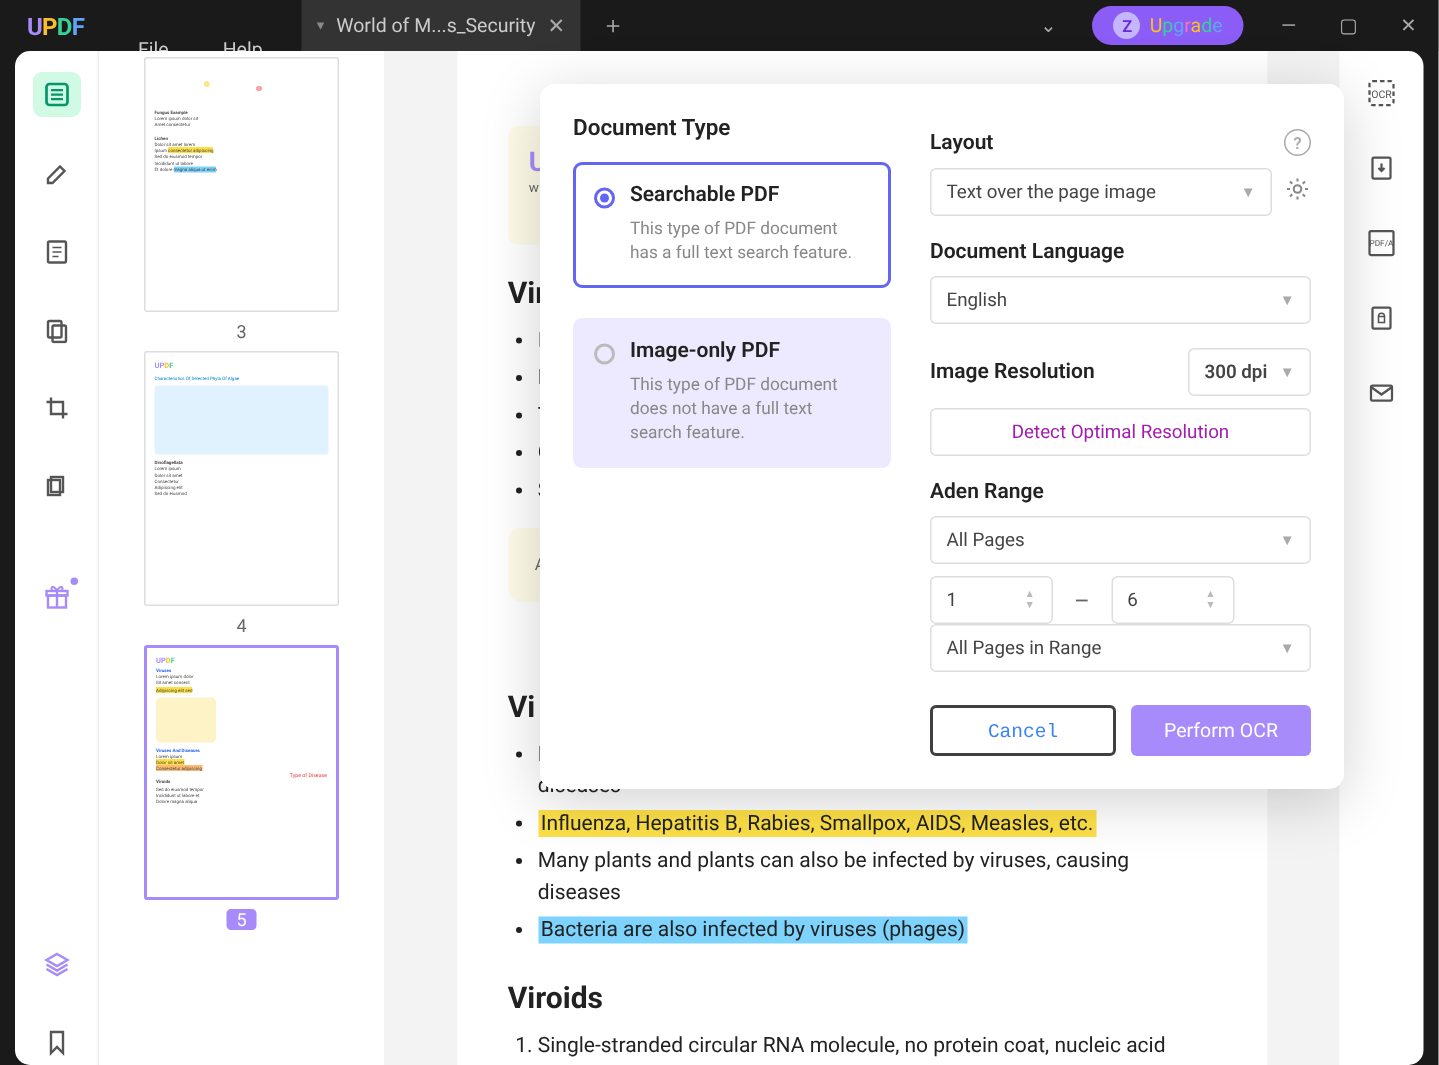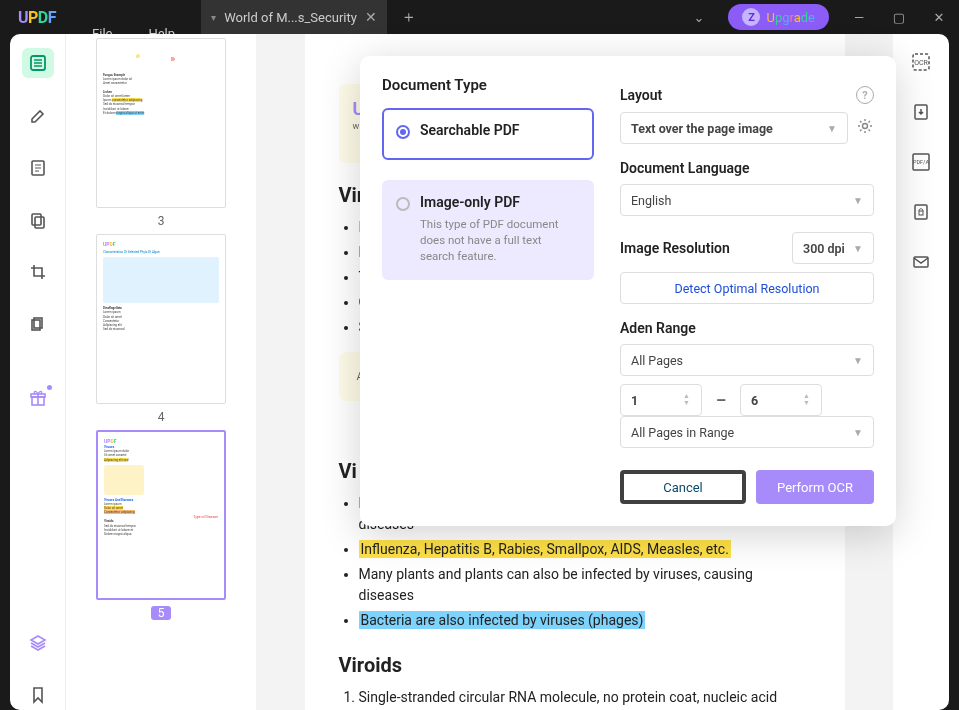--- a/index.html
+++ b/index.html
@@ -79,31 +79,31 @@
 .ocr-opt.sel { border-color: #6366f1; }
 .ocr-opt.alt { background: #ede9fe; }
 .ocr-radio { position: absolute; left: 12px; top: 15px; width: 14px; height: 14px; border: 2px solid #bbb; border-radius: 50%; }
 .ocr-opt.sel .ocr-radio { border-color: #6366f1; }
 .ocr-opt.sel .ocr-radio::after { content:''; position: absolute; inset: 2px; background: #6366f1; border-radius: 50%; }
 .ocr-opt-title { font-size: 14px; font-weight: 600; color: #222; margin-bottom: 6px; }
 .ocr-opt-desc { font-size: 11.5px; color: #888; line-height: 1.4; }
 .field-label { font-size: 14px; font-weight: 600; color: #222; margin: 10px 0 8px; display: flex; align-items: center; justify-content: space-between; }
 .help-icon { width: 18px; height: 18px; border: 1.5px solid #aaa; border-radius: 50%; display: flex; align-items: center; justify-content: center; font-size: 11px; color: #aaa; cursor: pointer; }
 .gear-icon { cursor: pointer; color: #888; }
-.row { display: flex; align-items: center; gap: 8px; font-weight: bold; }
+.row { display: flex; align-items: center; gap: 8px; }
 .select, .num-input { height: 32px; border: 1px solid #ddd; border-radius: 4px; background: #fff; font-size: 12.5px; color: #444; padding: 0 10px; display: flex; align-items: center; justify-content: space-between; cursor: pointer; }
 .select { flex: 1; }
 .select-caret { color: #aaa; font-size: 10px; }
 .num-input { width: 82px; position: relative; }
 .spin { position: absolute; right: 4px; top: 0; bottom: 0; width: 14px; display: flex; flex-direction: column; justify-content: center; color: #bbb; font-size: 7px; line-height: 1; }
 .range-dash { color: #666; padding: 0 6px; }
 .btn { height: 34px; border-radius: 4px; font-size: 13px; display: flex; align-items: center; justify-content: center; cursor: pointer; flex: 1; }
-.btn-cancel { border: 4px solid #404040; color: #0c4a6e; }
+.btn-cancel { border: 2px solid #404040; color: #3b82f6; font-family: Liberation Mono, monospace; }
 .btn-primary { background: #a78bfa; color: #fff; }
-.btn-wide { width: 100%; border: 1px solid #ddd; color: #1d4ed8; height: 32px; border-radius: 4px; font-size: 12.5px; display: flex; align-items: center; justify-content: center; cursor: pointer; }
+.btn-wide { width: 100%; border: 1px solid #ddd; color: #a21caf; height: 32px; border-radius: 4px; font-size: 12.5px; display: flex; align-items: center; justify-content: center; cursor: pointer; }
 .btn-row { display: flex; gap: 10px; margin-top: 22px; }
 </style>
 </head>
 <body>
 
 <div class="titlebar">
   <div class="logo"><span>U</span><span>P</span><span>D</span><span>F</span></div>
   <div class="menu-item">File</div>
   <div class="menu-item">Help</div>
   <div class="tab">
@@ -291,20 +291,21 @@
   </div>
 
 </div>
 
 <div class="ocr-panel">
   <div class="ocr-left">
     <div class="ocr-title">Document Type</div>
     <div class="ocr-opt sel">
       <div class="ocr-radio"></div>
       <div class="ocr-opt-title">Searchable PDF</div>
+      <div class="ocr-opt-desc">This type of PDF document has a full text search feature.</div>
     </div>
     <div class="ocr-opt alt">
       <div class="ocr-radio"></div>
       <div class="ocr-opt-title">Image-only PDF</div>
       <div class="ocr-opt-desc">This type of PDF document does not have a full text search feature.</div>
     </div>
   </div>
   <div class="ocr-right">
     <div class="field-label">
       <span>Layout</span>

